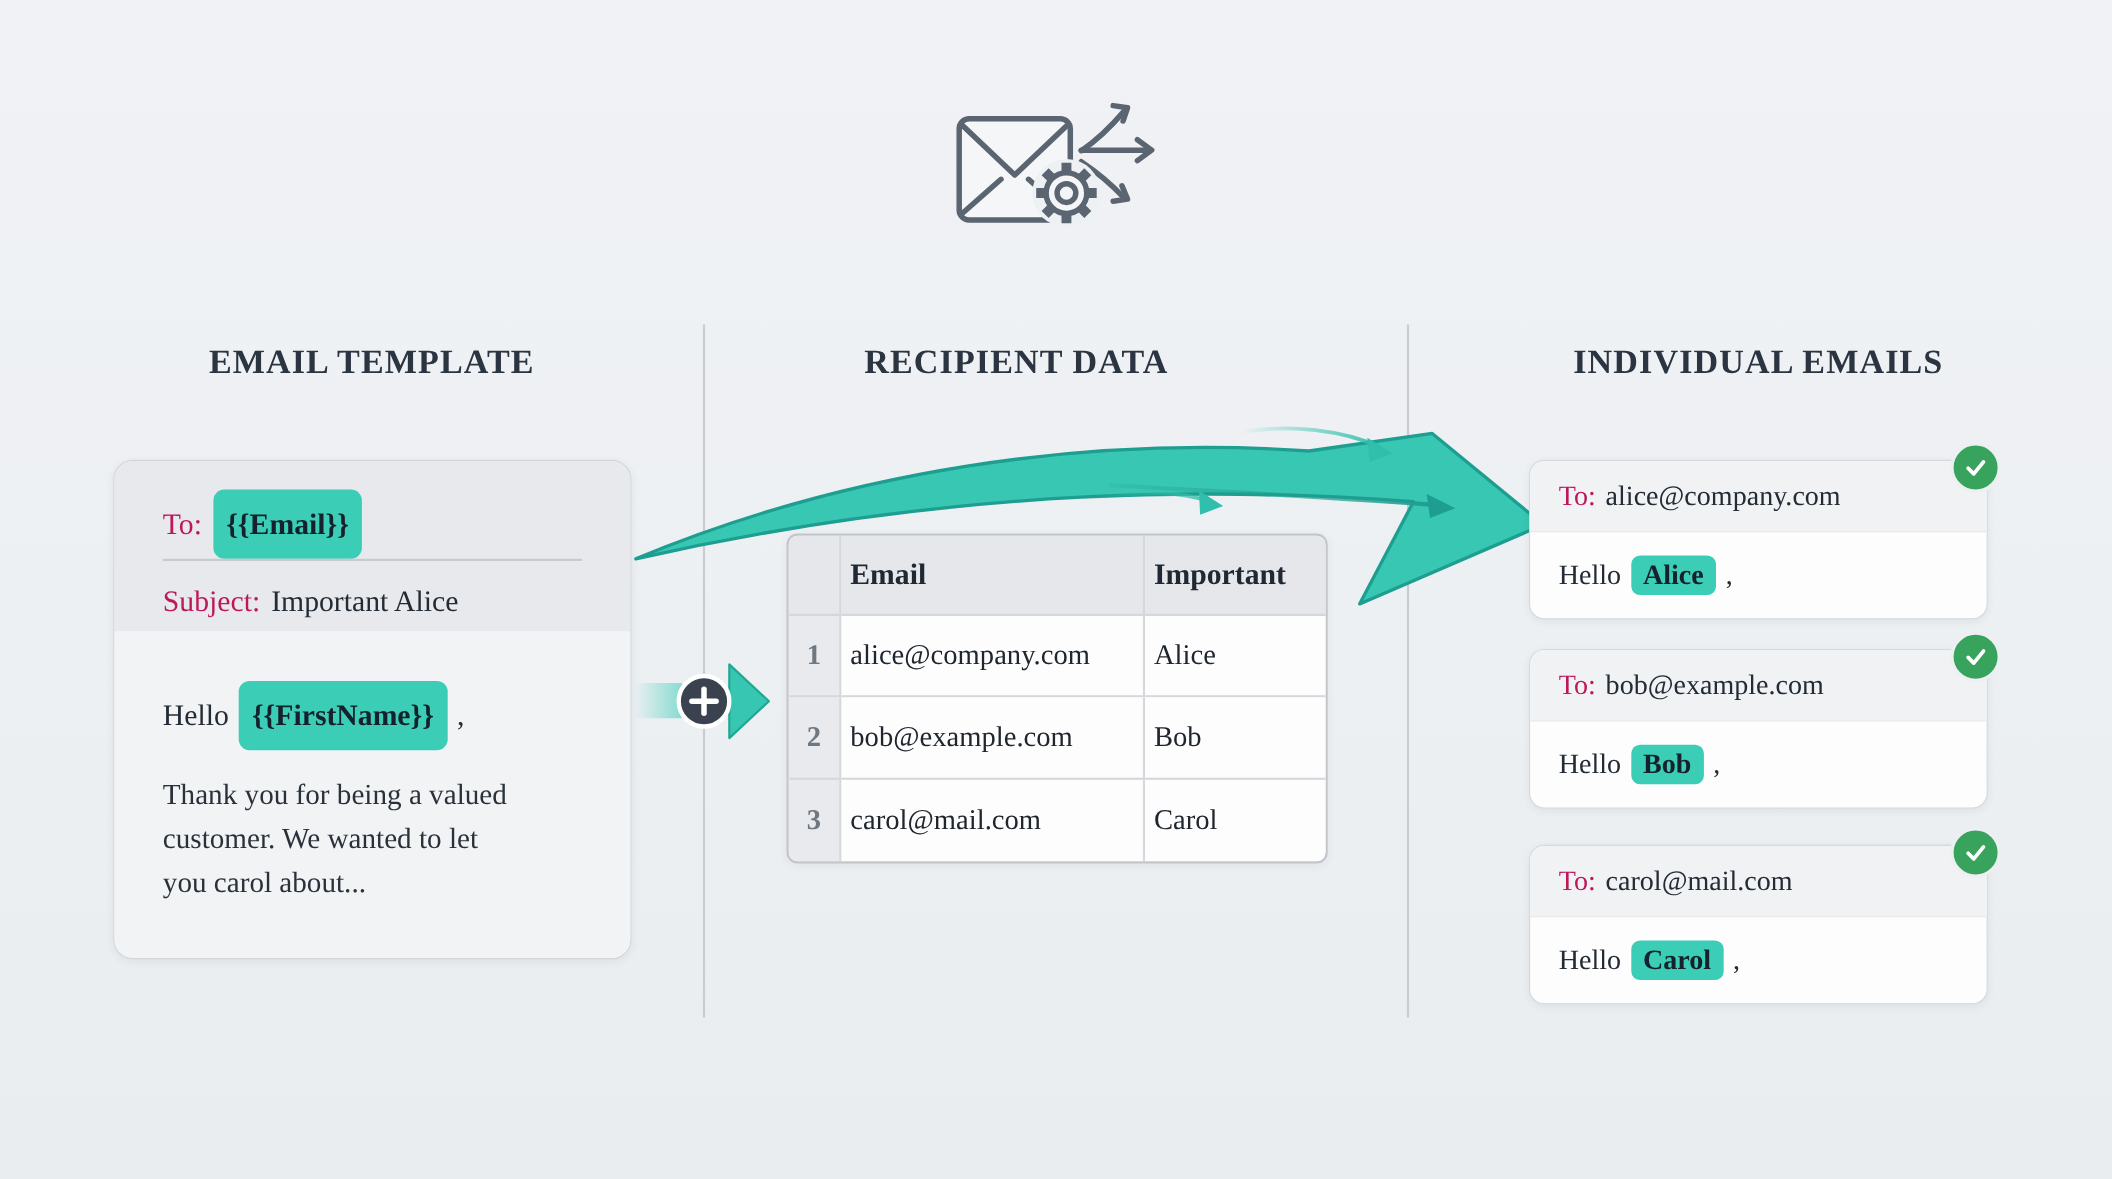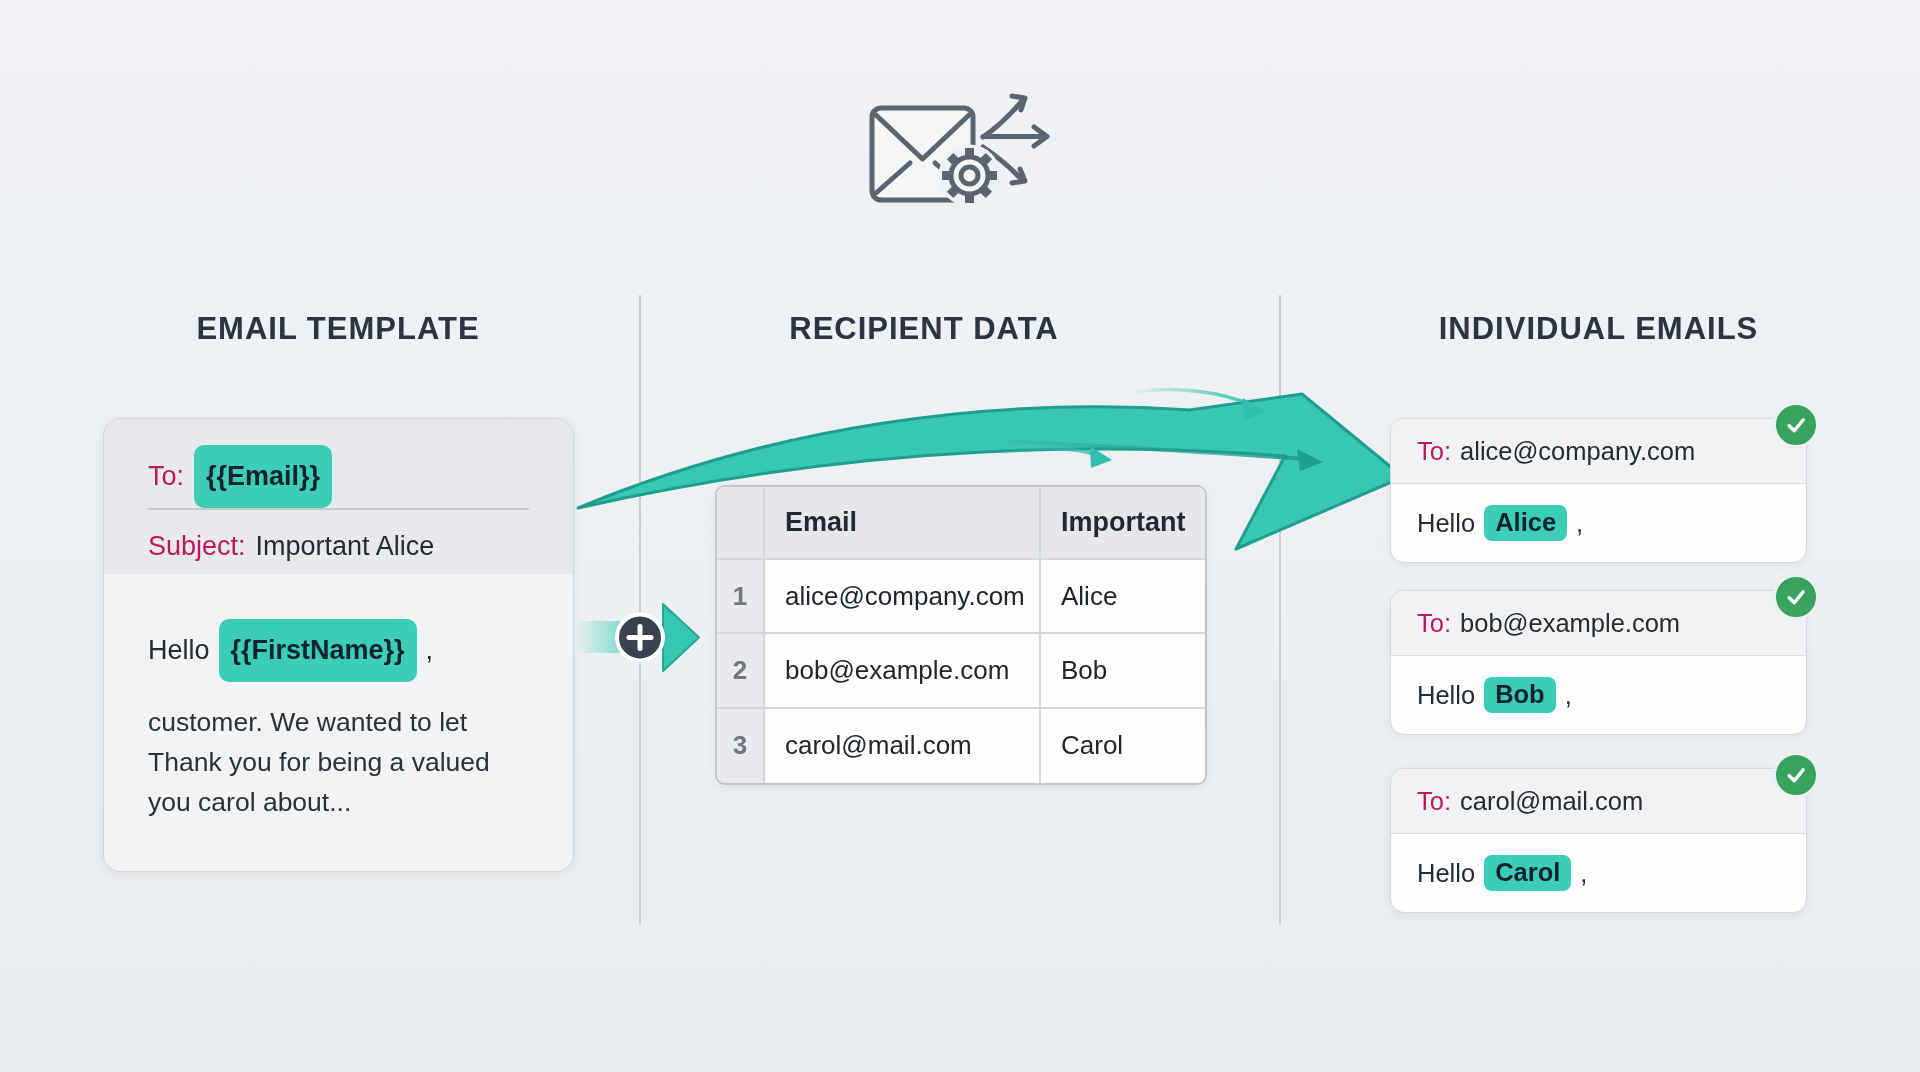--- a/index.html
+++ b/index.html
@@ -1,19 +1,19 @@
 <!DOCTYPE html>
 <html><head>
 <meta charset="utf-8">
 <style>
   html,body{margin:0;padding:0;background:#E7EAEE;}
   #canvas{
     position:relative;width:1920px;height:1072px;overflow:hidden;
     background:linear-gradient(180deg,#F0F2F5 0%,#EDF0F3 55%,#EAEDF0 100%);
-    font-family:Liberation Sans, sans-serif;color:#232B35;
+    font-family:Liberation Serif, serif;color:#232B35;
   }
   
   .col-heading{
     position:absolute;top:311px;text-align:center;
     font-size:31px;font-weight:700;letter-spacing:1px;color:#2B3441;
   }
   .h-template{left:103px;width:470px;}
   .h-data{left:678px;width:492px;}
   .h-output{left:1390px;width:417px;}
   
@@ -49,21 +49,21 @@
   
   .rtable{
     position:absolute;left:715px;top:485px;width:492px;height:300px;
     display:grid;grid-template-columns:48px 276px 166px;grid-template-rows:73px 1fr 1fr 1fr;
     background:#FDFDFE;border:2px solid #C2C5CA;border-radius:10px;overflow:hidden;
     box-sizing:border-box;box-shadow:0 2px 8px rgba(40,50,60,.06);
   }
   .tc{
     display:flex;align-items:center;
     border-right:2px solid #D5D8DB;border-bottom:2px solid #D5D8DB;
-    font-size:26px;box-sizing:border-box;padding-left:20px;
+    font-size:26px;box-sizing:border-box;padding-left:8px;
   }
   .tc.last{border-right:none;}
   .rtable > .tc:nth-last-child(-n+3){border-bottom:none;}
   .tc.th{background:#E5E7EA;font-weight:700;color:#1F2833;font-size:27px;}
   .tc.corner{background:#E5E7EA;}
   .tc.num{background:#E9EAED;justify-content:center;padding-left:0;color:#6F7781;font-weight:600;}
   .tc.val{color:#20262E;background:#FDFDFE;}
   
   .emails{position:absolute;left:1390px;top:418px;width:417px;height:500px;}
   .email-card{
@@ -193,22 +193,22 @@
         <span class="dark">Important Alice</span>
       </div>
     </div>
     <div class="tpl-body">
       <div class="tpl-greeting">
         <span class="dark">Hello</span>
         <span class="pill">{{FirstName}}</span>
         <span class="dark">,</span>
       </div>
       <div class="tpl-par">
+        <div>Thank you for being a valued</div>
         <div>customer. We wanted to let</div>
-        <div>Thank you for being a valued</div>
         <div>you carol about...</div>
       </div>
     </div>
   </div>
 
   <div class="rtable">
     <div class="tc th corner"></div>
     <div class="tc th">Email</div>
     <div class="tc th last">Important</div>
 

